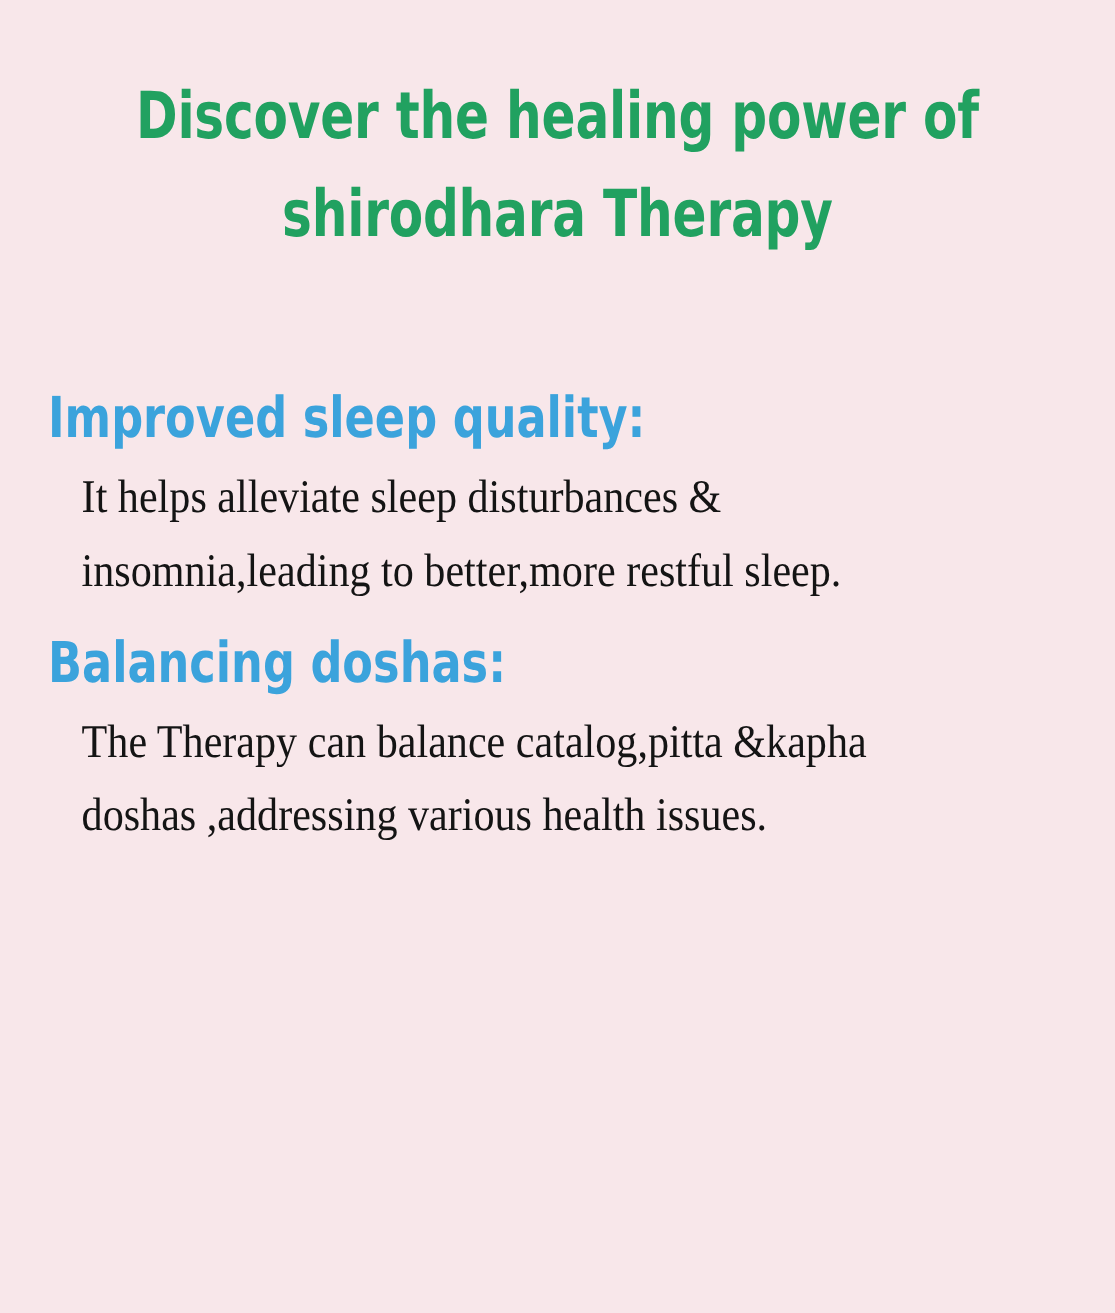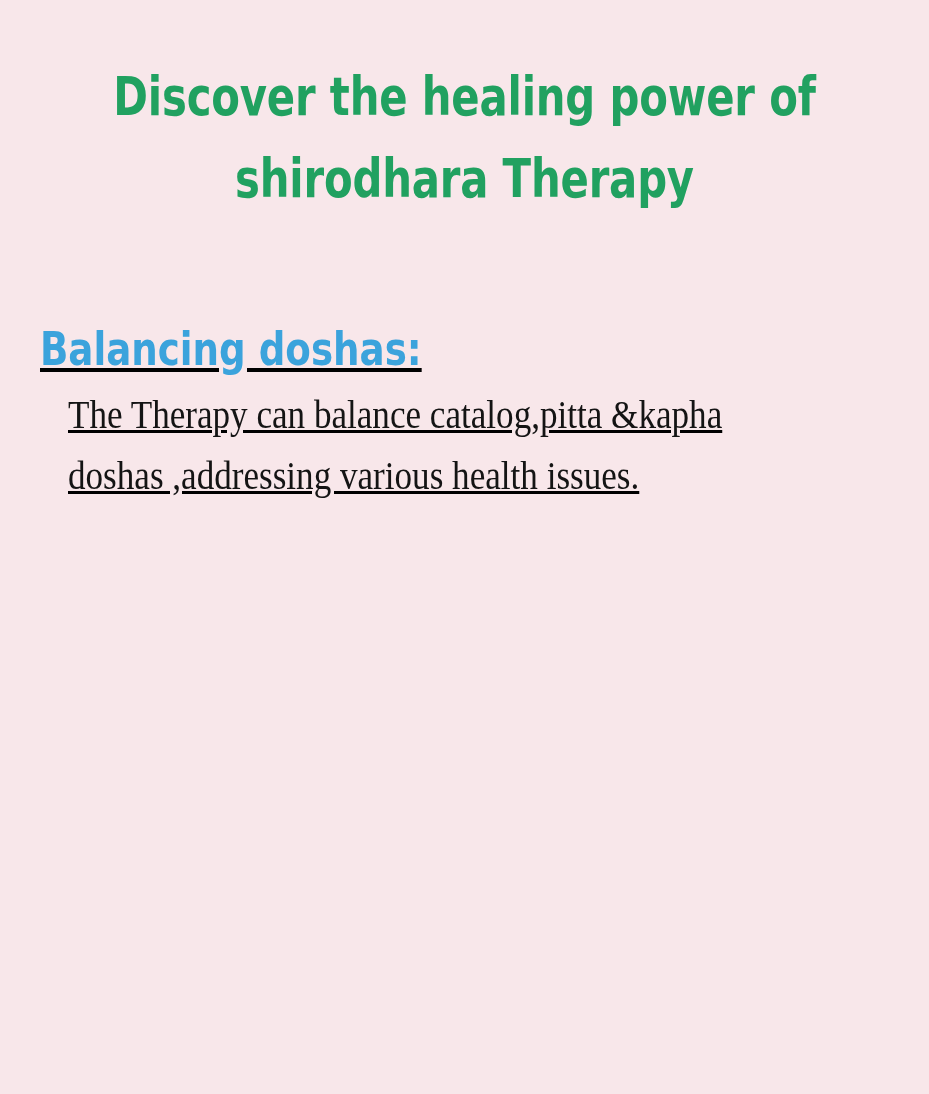--- a/index.html
+++ b/index.html
@@ -70,35 +70,40 @@
     font-size: 39px;
     line-height: 61px;
     margin: 0 0 0 68px;
     width: 880px;
     transform: scaleX(0.9);
     transform-origin: left center;
     white-space: pre-line;
   }
   .sec-1 { margin-bottom: 14px; }
   .sec-2 { margin-bottom: 16px; }
-  .sec-3 { margin-bottom: 0; text-decoration: underline; }
+  .sec-3 { margin-bottom: 0; }
 </style>
 </head>
 <body>
 
 <div class="poster">
 
   <div class="title-block">
     <span class="title-line">Discover the healing power of</span>
     <span class="title-line">shirodhara Therapy</span>
   </div>
 
   <div class="sections">
 
 
+    <div class="section sec-2">
+      <div class="section-heading">Improved sleep quality:</div>
+      <div class="section-body">It helps alleviate sleep disturbances &amp;
+insomnia,leading to better,more restful sleep.</div>
+    </div>
 
     <div class="section sec-3">
       <div class="section-heading">Balancing doshas:</div>
       <div class="section-body">The Therapy can balance catalog,pitta &amp;kapha
 doshas ,addressing various health issues.</div>
     </div>
 
   </div>
 
 </div>

